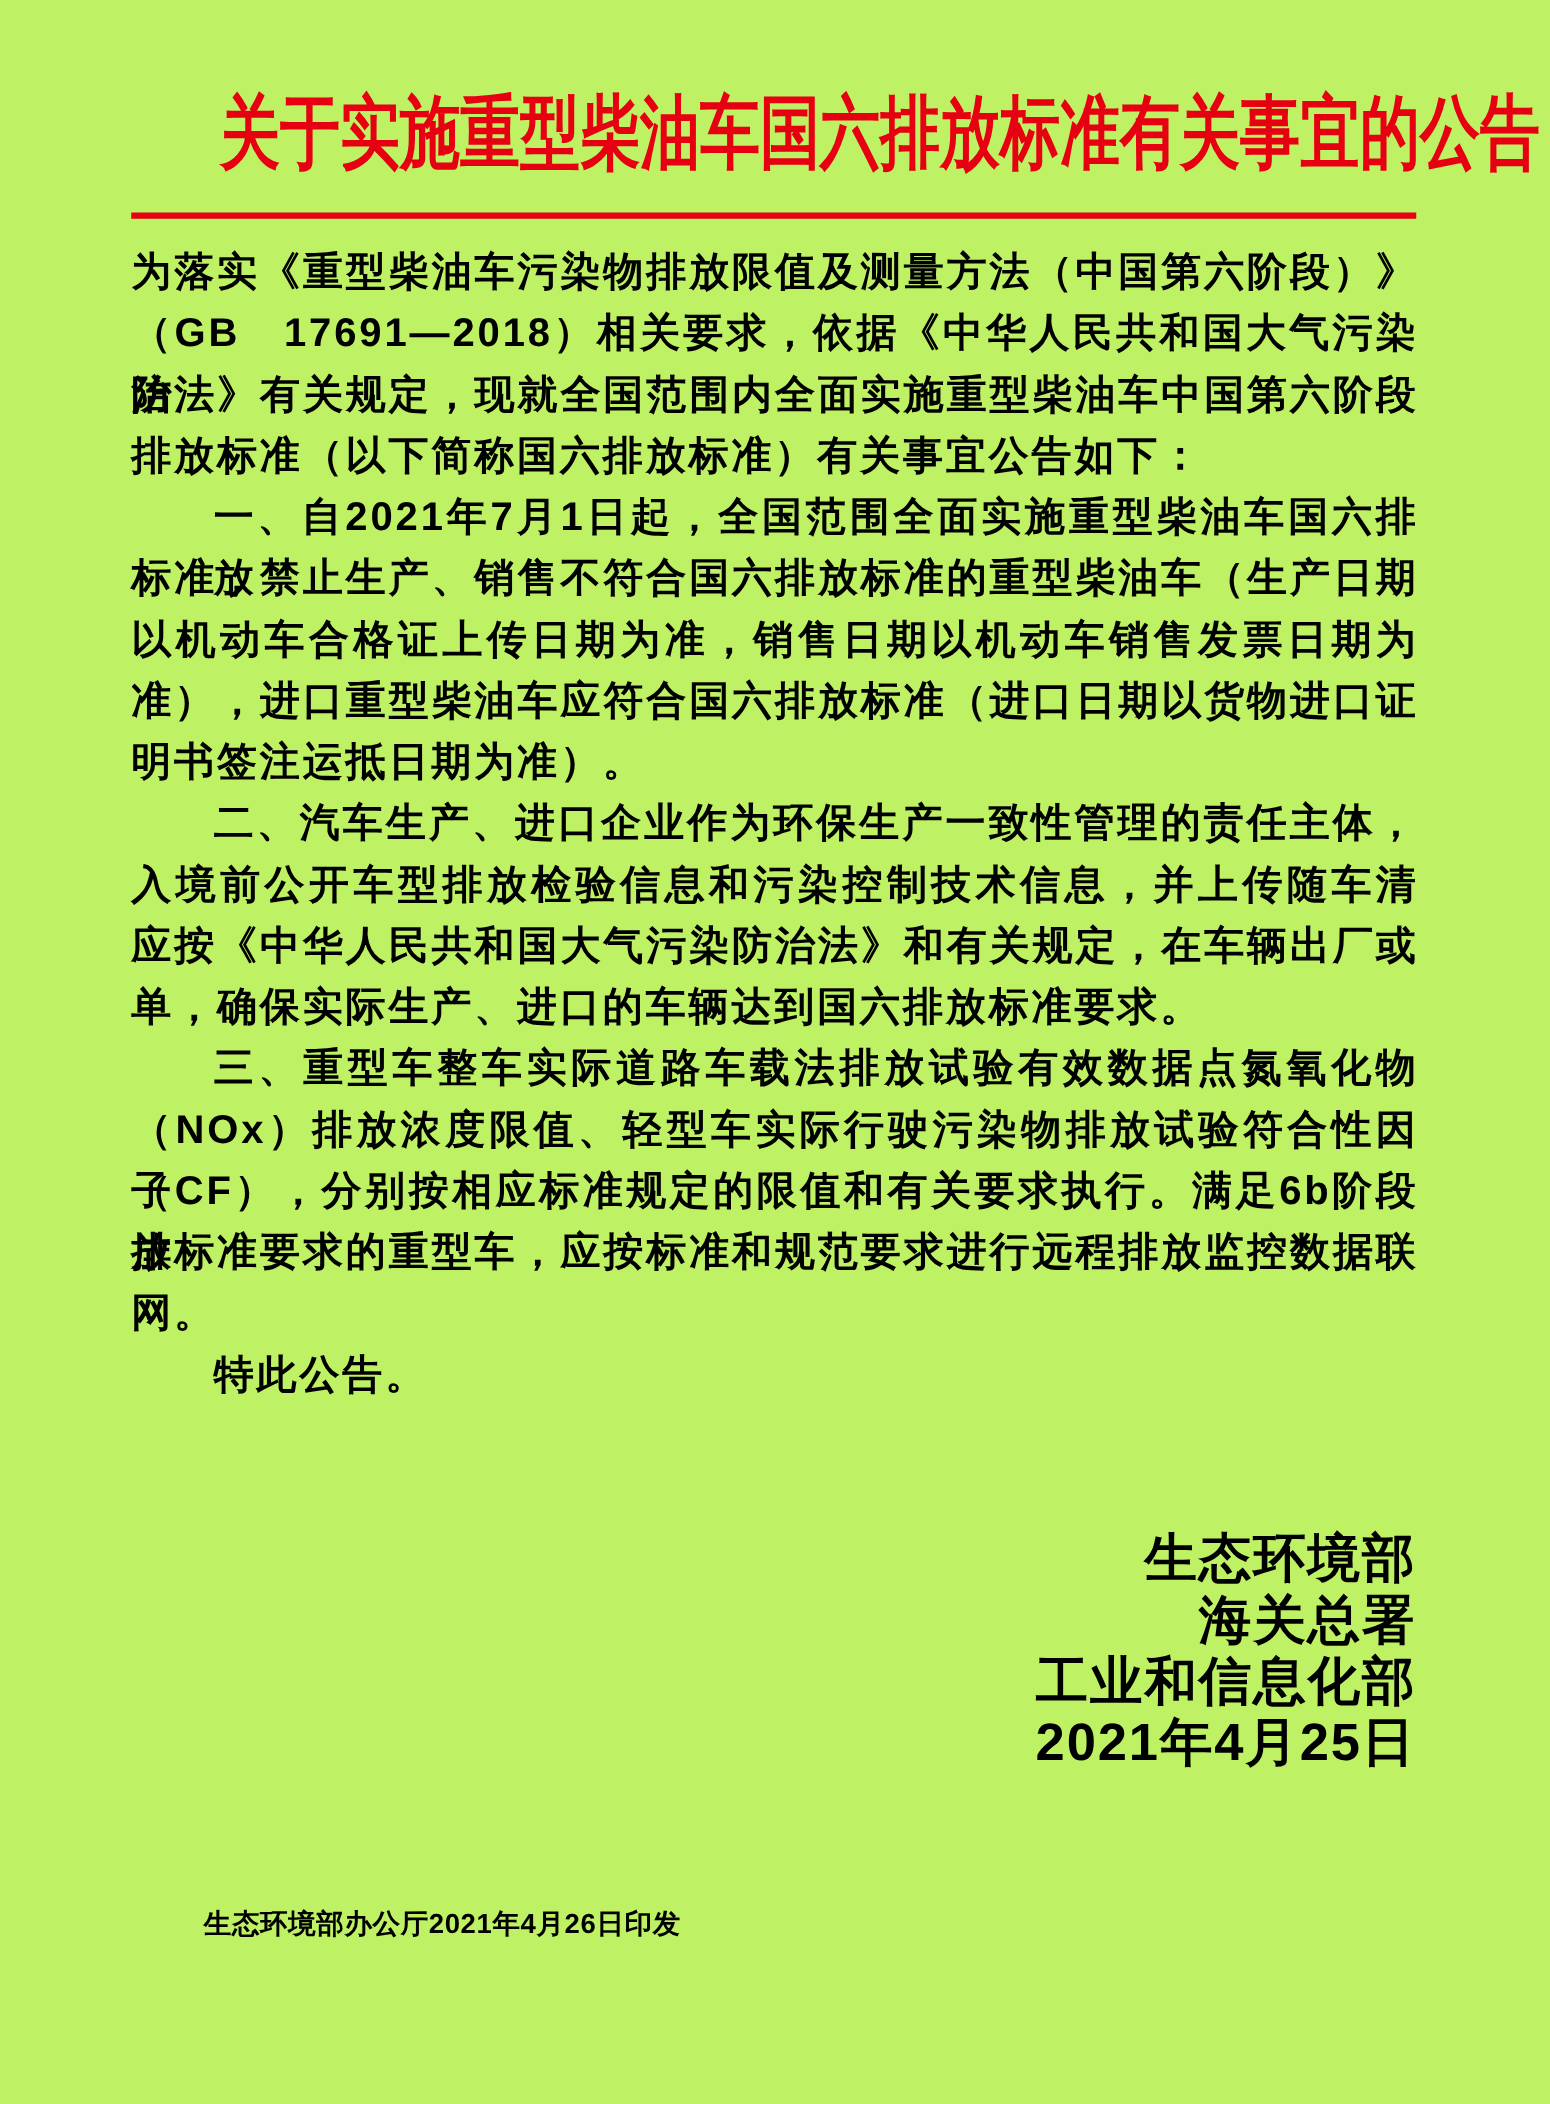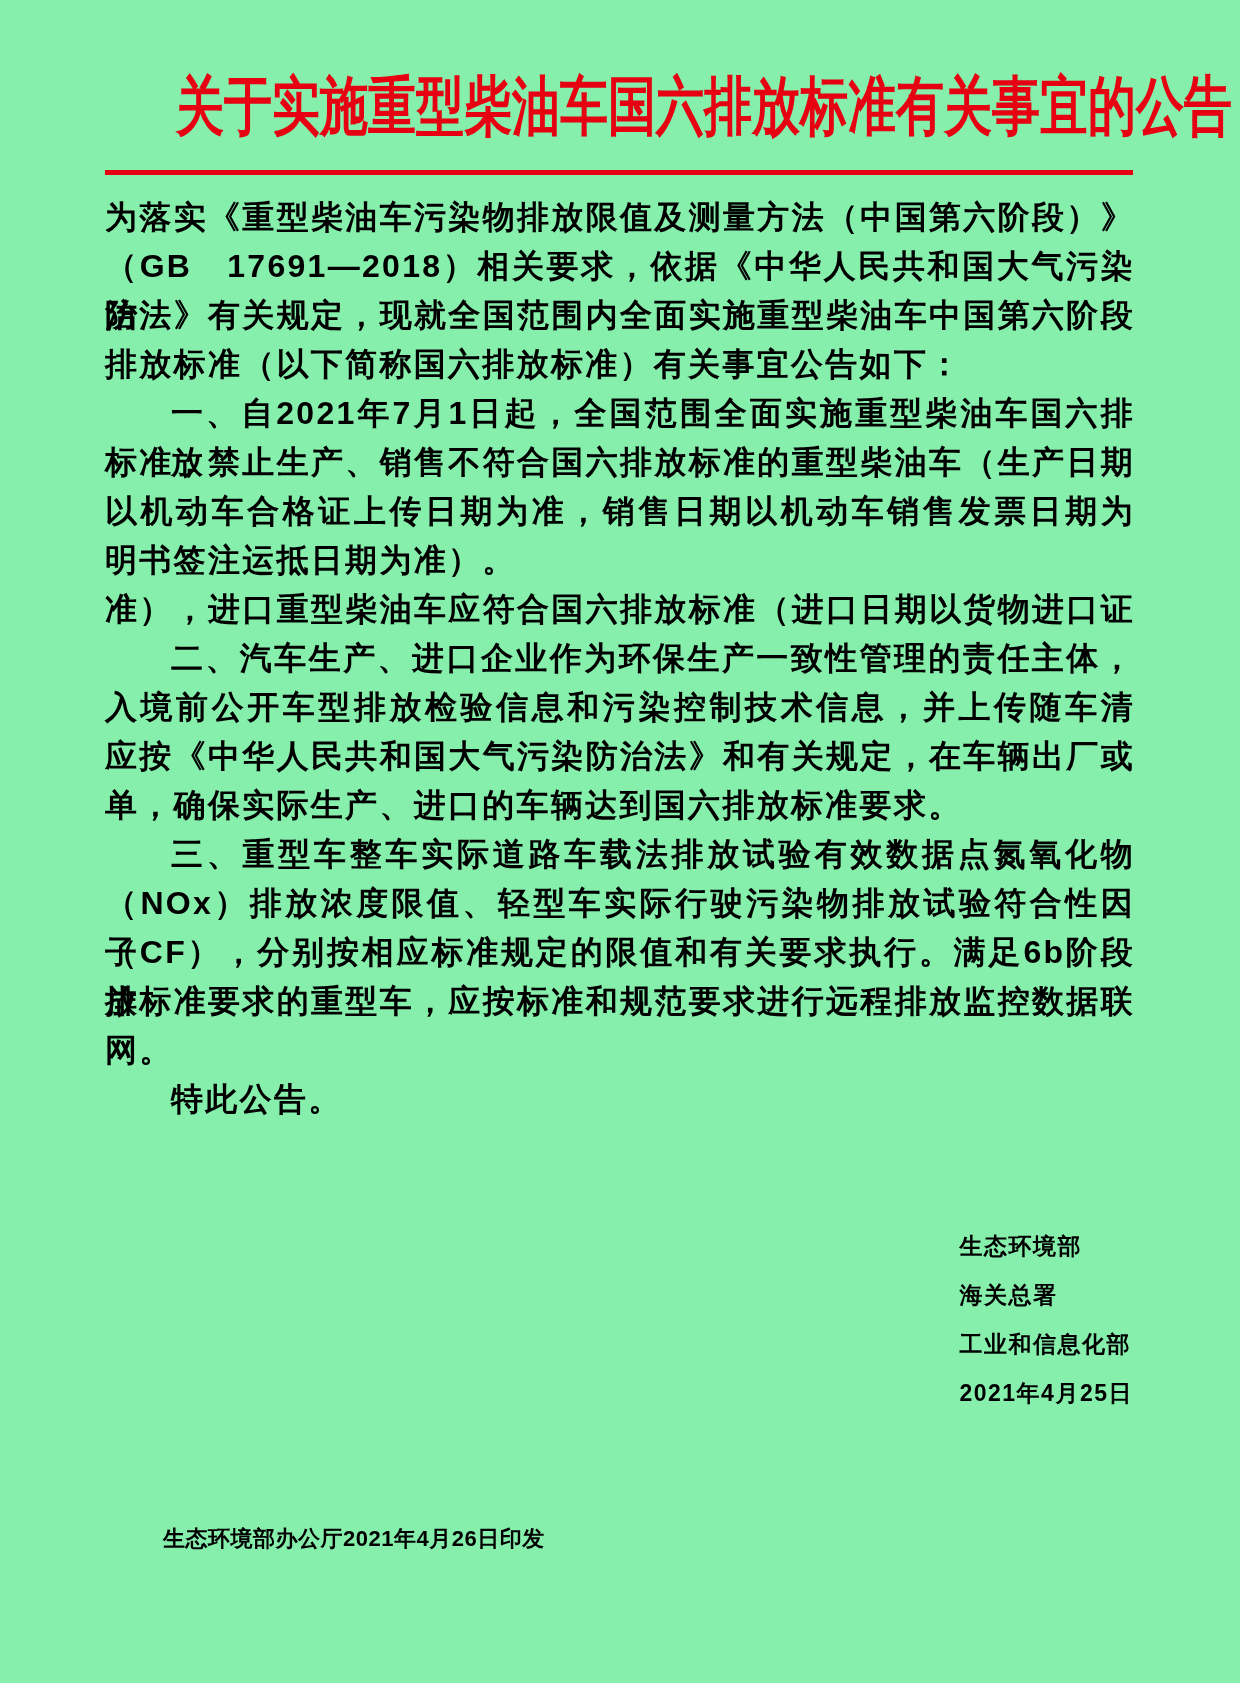--- a/index.html
+++ b/index.html
@@ -1,20 +1,20 @@
 <!DOCTYPE html>
 <html><head>
 <meta charset="utf-8">
 <style>
   html, body { margin: 0; padding: 0; background: #ffffff; }
   .page {
     position: relative;
     width: 1240px;
     height: 1683px;
-    background: #86efac;
+    background: #bef264;
     overflow: hidden;
     font-family: "Liberation Sans", sans-serif;
     color: #000000;
   }
   .title-wrap {
     position: absolute;
     left: 0; right: 0;
     top: 58px;
     height: 96px;
     line-height: 96px;
@@ -58,21 +58,22 @@
   .doc-body .line.fill {
     white-space: normal;
     text-align: justify;
     text-align-last: justify;
   }
   .doc-body .line.indent { padding-left: 66px; }
   .signature-block {
     position: absolute;
     right: 107px;
     top: 1222px;
-    font-size: 23px;
+    text-align: right;
+    font-size: 42px;
     font-weight: bold;
     line-height: 49px;
     letter-spacing: 1.5px;
   }
   .print-note {
     position: absolute;
     left: 163px;
     top: 1516px;
     font-size: 22px;
     font-weight: bold;
@@ -92,22 +93,22 @@
   <div class="title-rule"></div>
 
   <div class="doc-body">
       <div class="line fill">为落实《重型柴油车污染物排放限值及测量方法（中国第六阶段）》</div>
       <div class="line fill">（GB　17691—2018）相关要求，依据《中华人民共和国大气污染防</div>
       <div class="line fill">治法》有关规定，现就全国范围内全面实施重型柴油车中国第六阶段</div>
       <div class="line">排放标准（以下简称国六排放标准）有关事宜公告如下：</div>
       <div class="line indent fill">一、自2021年7月1日起，全国范围全面实施重型柴油车国六排放</div>
       <div class="line fill">标准，禁止生产、销售不符合国六排放标准的重型柴油车（生产日期</div>
       <div class="line fill">以机动车合格证上传日期为准，销售日期以机动车销售发票日期为</div>
+      <div class="line fill">准），进口重型柴油车应符合国六排放标准（进口日期以货物进口证</div>
       <div class="line">明书签注运抵日期为准）。</div>
-      <div class="line fill">准），进口重型柴油车应符合国六排放标准（进口日期以货物进口证</div>
       <div class="line indent fill">二、汽车生产、进口企业作为环保生产一致性管理的责任主体，</div>
       <div class="line fill">入境前公开车型排放检验信息和污染控制技术信息，并上传随车清</div>
       <div class="line fill">应按《中华人民共和国大气污染防治法》和有关规定，在车辆出厂或</div>
       <div class="line">单，确保实际生产、进口的车辆达到国六排放标准要求。</div>
       <div class="line indent fill">三、重型车整车实际道路车载法排放试验有效数据点氮氧化物</div>
       <div class="line fill">（NOx）排放浓度限值、轻型车实际行驶污染物排放试验符合性因子</div>
       <div class="line fill">（CF），分别按相应标准规定的限值和有关要求执行。满足6b阶段排</div>
       <div class="line fill">放标准要求的重型车，应按标准和规范要求进行远程排放监控数据联</div>
       <div class="line">网。</div>
       <div class="line indent">特此公告。</div>

